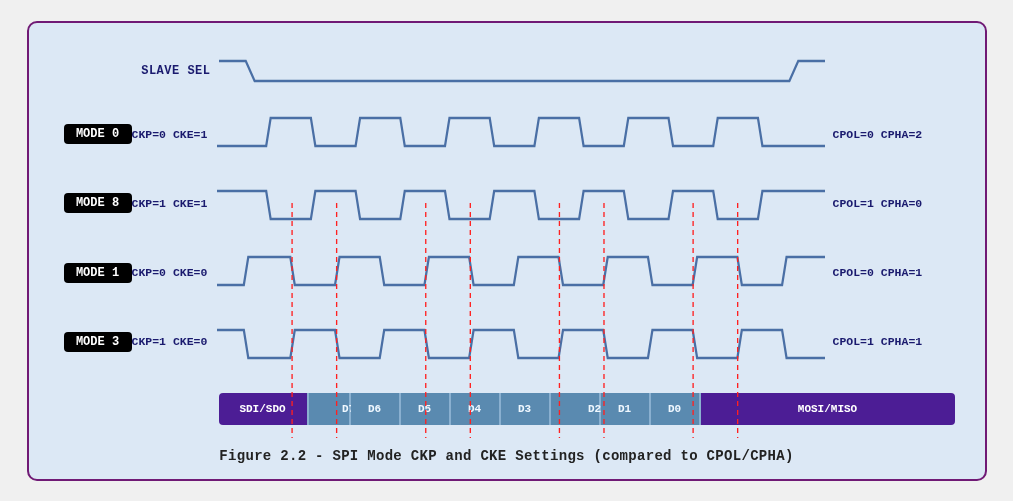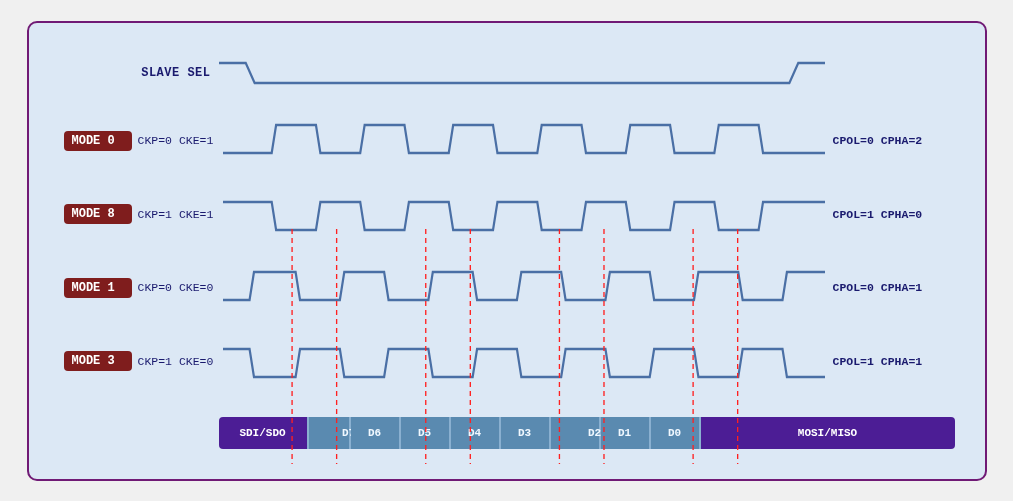--- a/index.html
+++ b/index.html
@@ -63,33 +63,32 @@
     }
 
     
     .mode-row {
       position: relative;
       height: 48px;
       display: flex;
       align-items: center;
     }
     .mode-badge {
-      background: #7f1d1d;
+      background: #000000;
       color: white;
       font-weight: bold;
       font-size: 12px;
       padding: 3px 8px;
       border-radius: 4px;
       width: 68px;
-      text-align: left;
-      margin-right: 6px;
+      text-align: center;
     }
     .mode-params {
       font-size: 11.5px;
-      font-weight: normal;
+      font-weight: bold;
       color: #1a1a6e;
       width: 85px;
       white-space: nowrap;
     }
     .mode-signal-area {
       flex: 1;
       height: 48px;
       position: relative;
     }
     .mode-right-label {
@@ -246,13 +245,14 @@
       <line x1="132" y1="0" x2="132" y2="235" stroke="#ff2020" stroke-width="1.5" stroke-dasharray="5,4"></line>
       <line x1="232" y1="0" x2="232" y2="235" stroke="#ff2020" stroke-width="1.5" stroke-dasharray="5,4"></line>
       <line x1="282" y1="0" x2="282" y2="235" stroke="#ff2020" stroke-width="1.5" stroke-dasharray="5,4"></line>
       <line x1="382" y1="0" x2="382" y2="235" stroke="#ff2020" stroke-width="1.5" stroke-dasharray="5,4"></line>
       <line x1="432" y1="0" x2="432" y2="235" stroke="#ff2020" stroke-width="1.5" stroke-dasharray="5,4"></line>
       <line x1="532" y1="0" x2="532" y2="235" stroke="#ff2020" stroke-width="1.5" stroke-dasharray="5,4"></line>
       <line x1="582" y1="0" x2="582" y2="235" stroke="#ff2020" stroke-width="1.5" stroke-dasharray="5,4"></line>
     </svg>
   </div>
 
+  <div class="caption">Figure 2.2 - SPI Mode CKP and CKE Settings (compared to CPOL/CPHA)</div>
 </div>
 
 </body></html>

